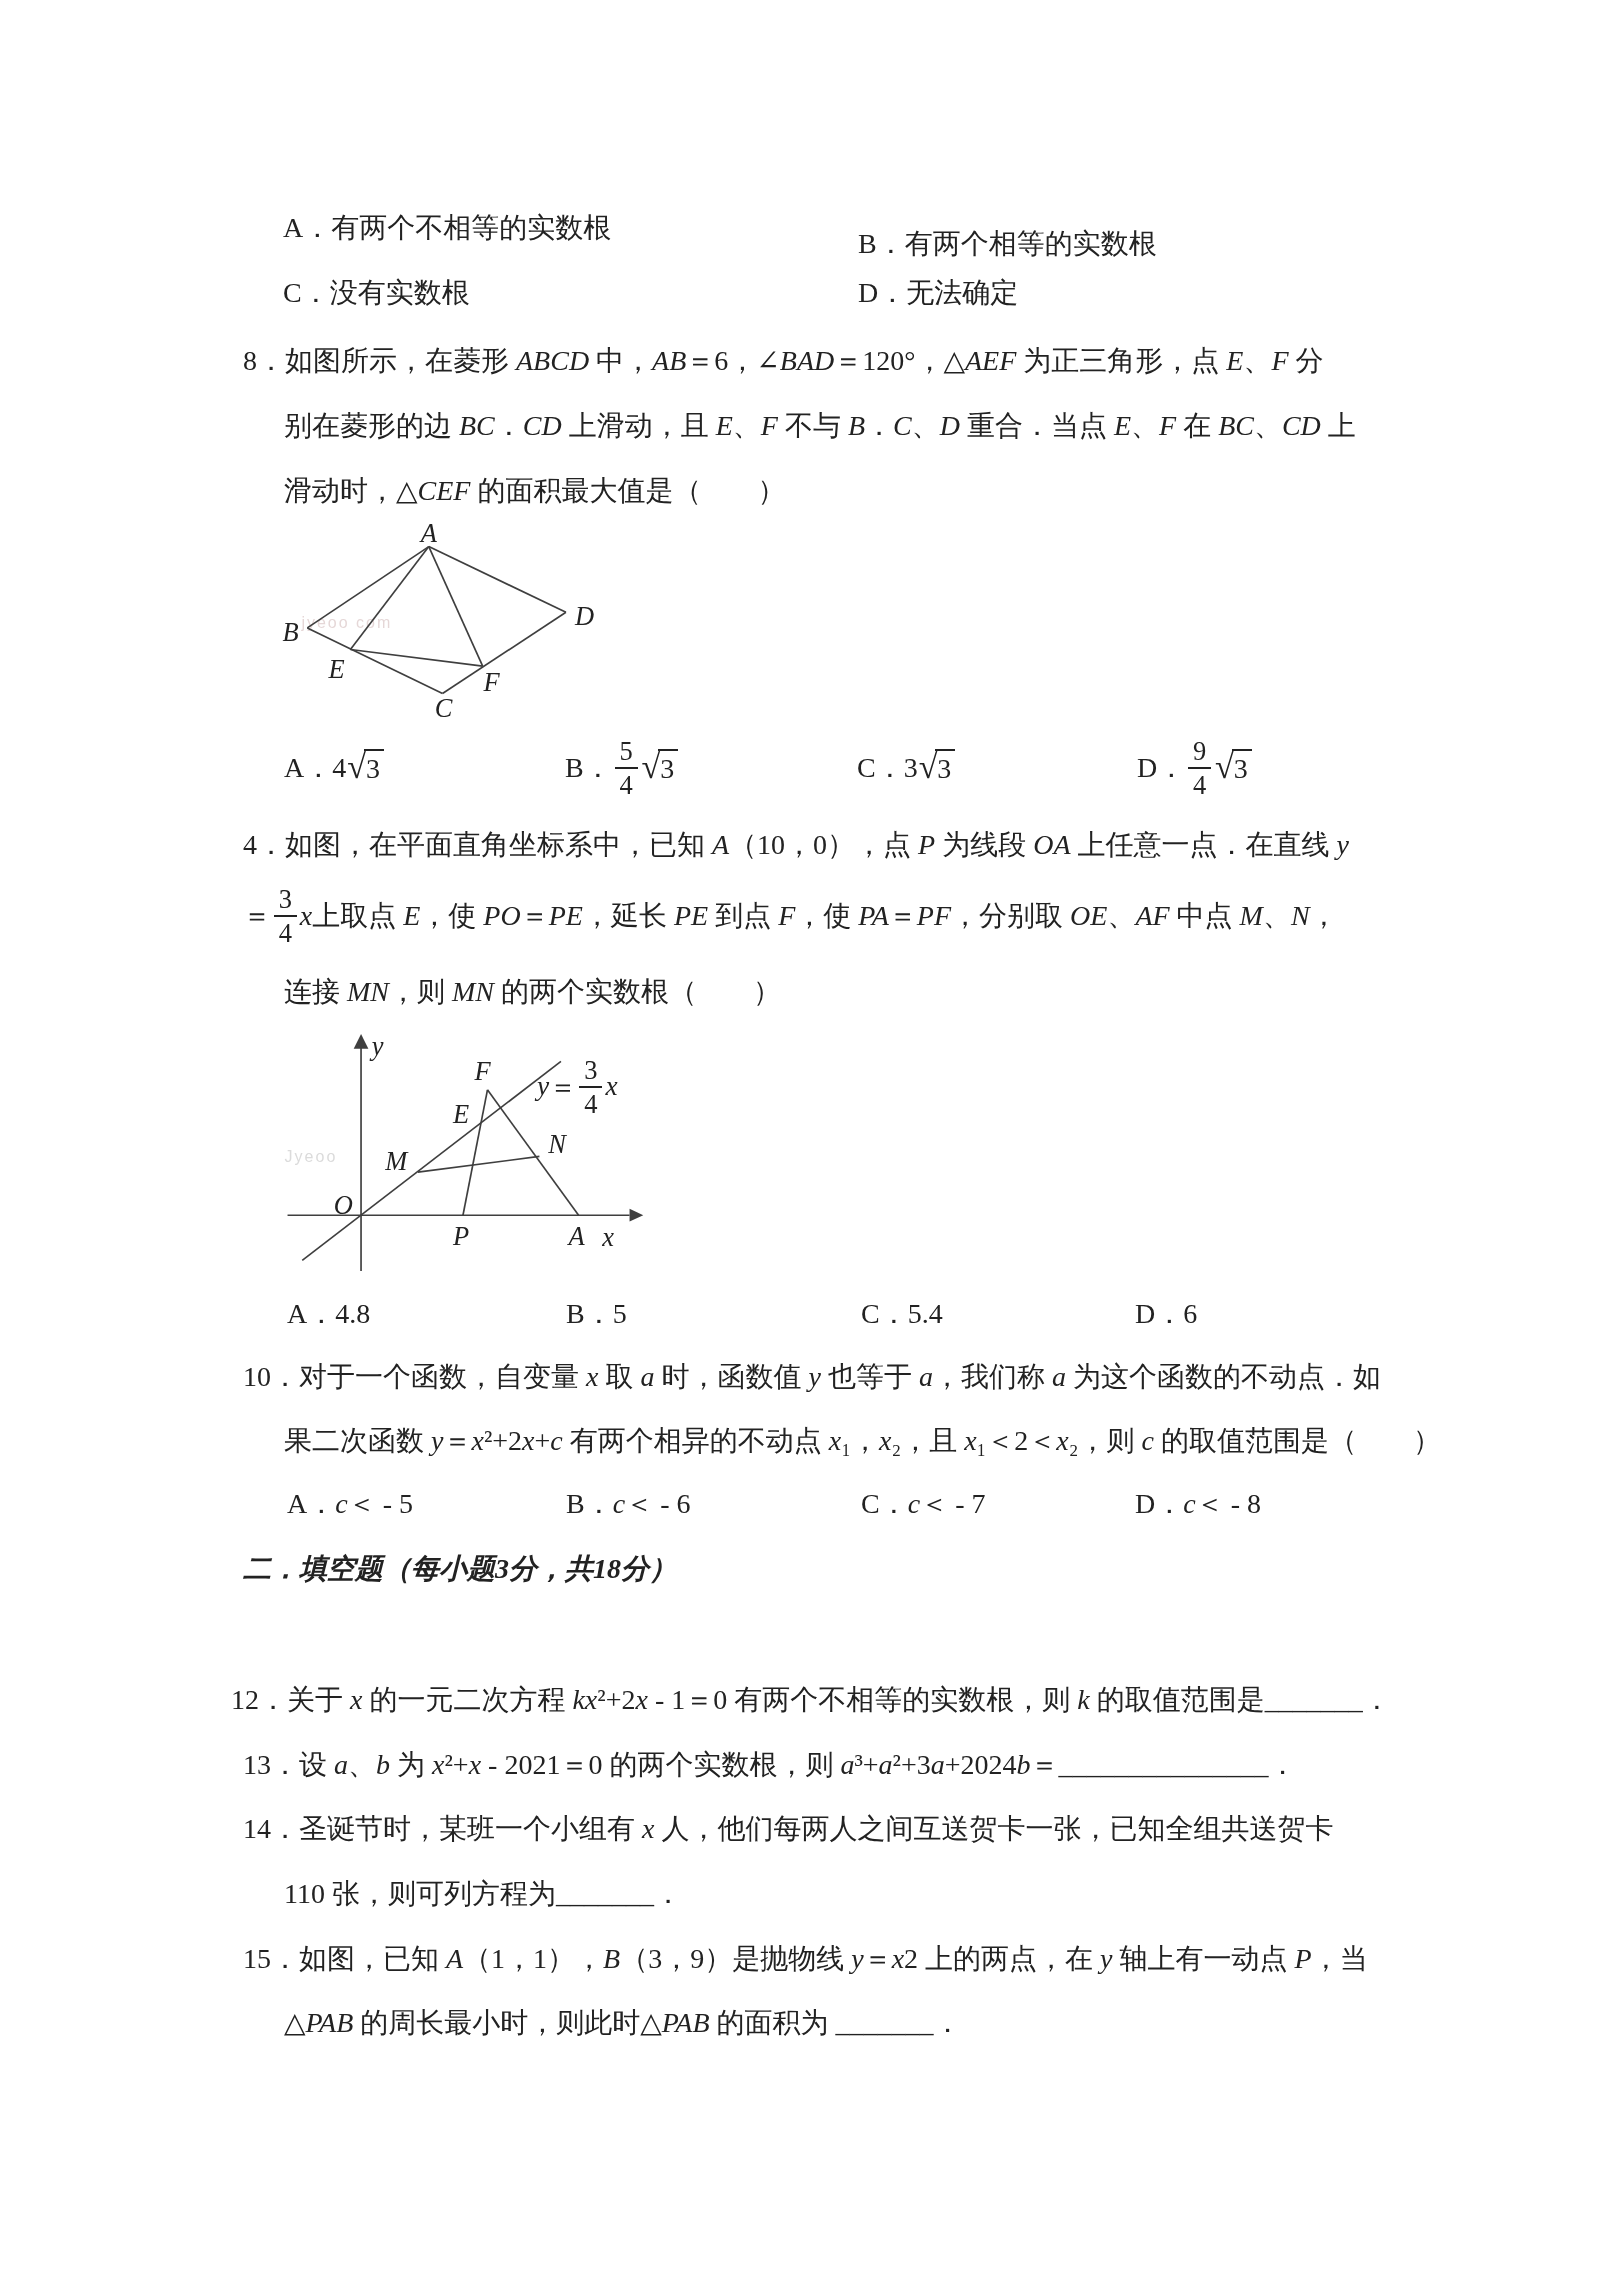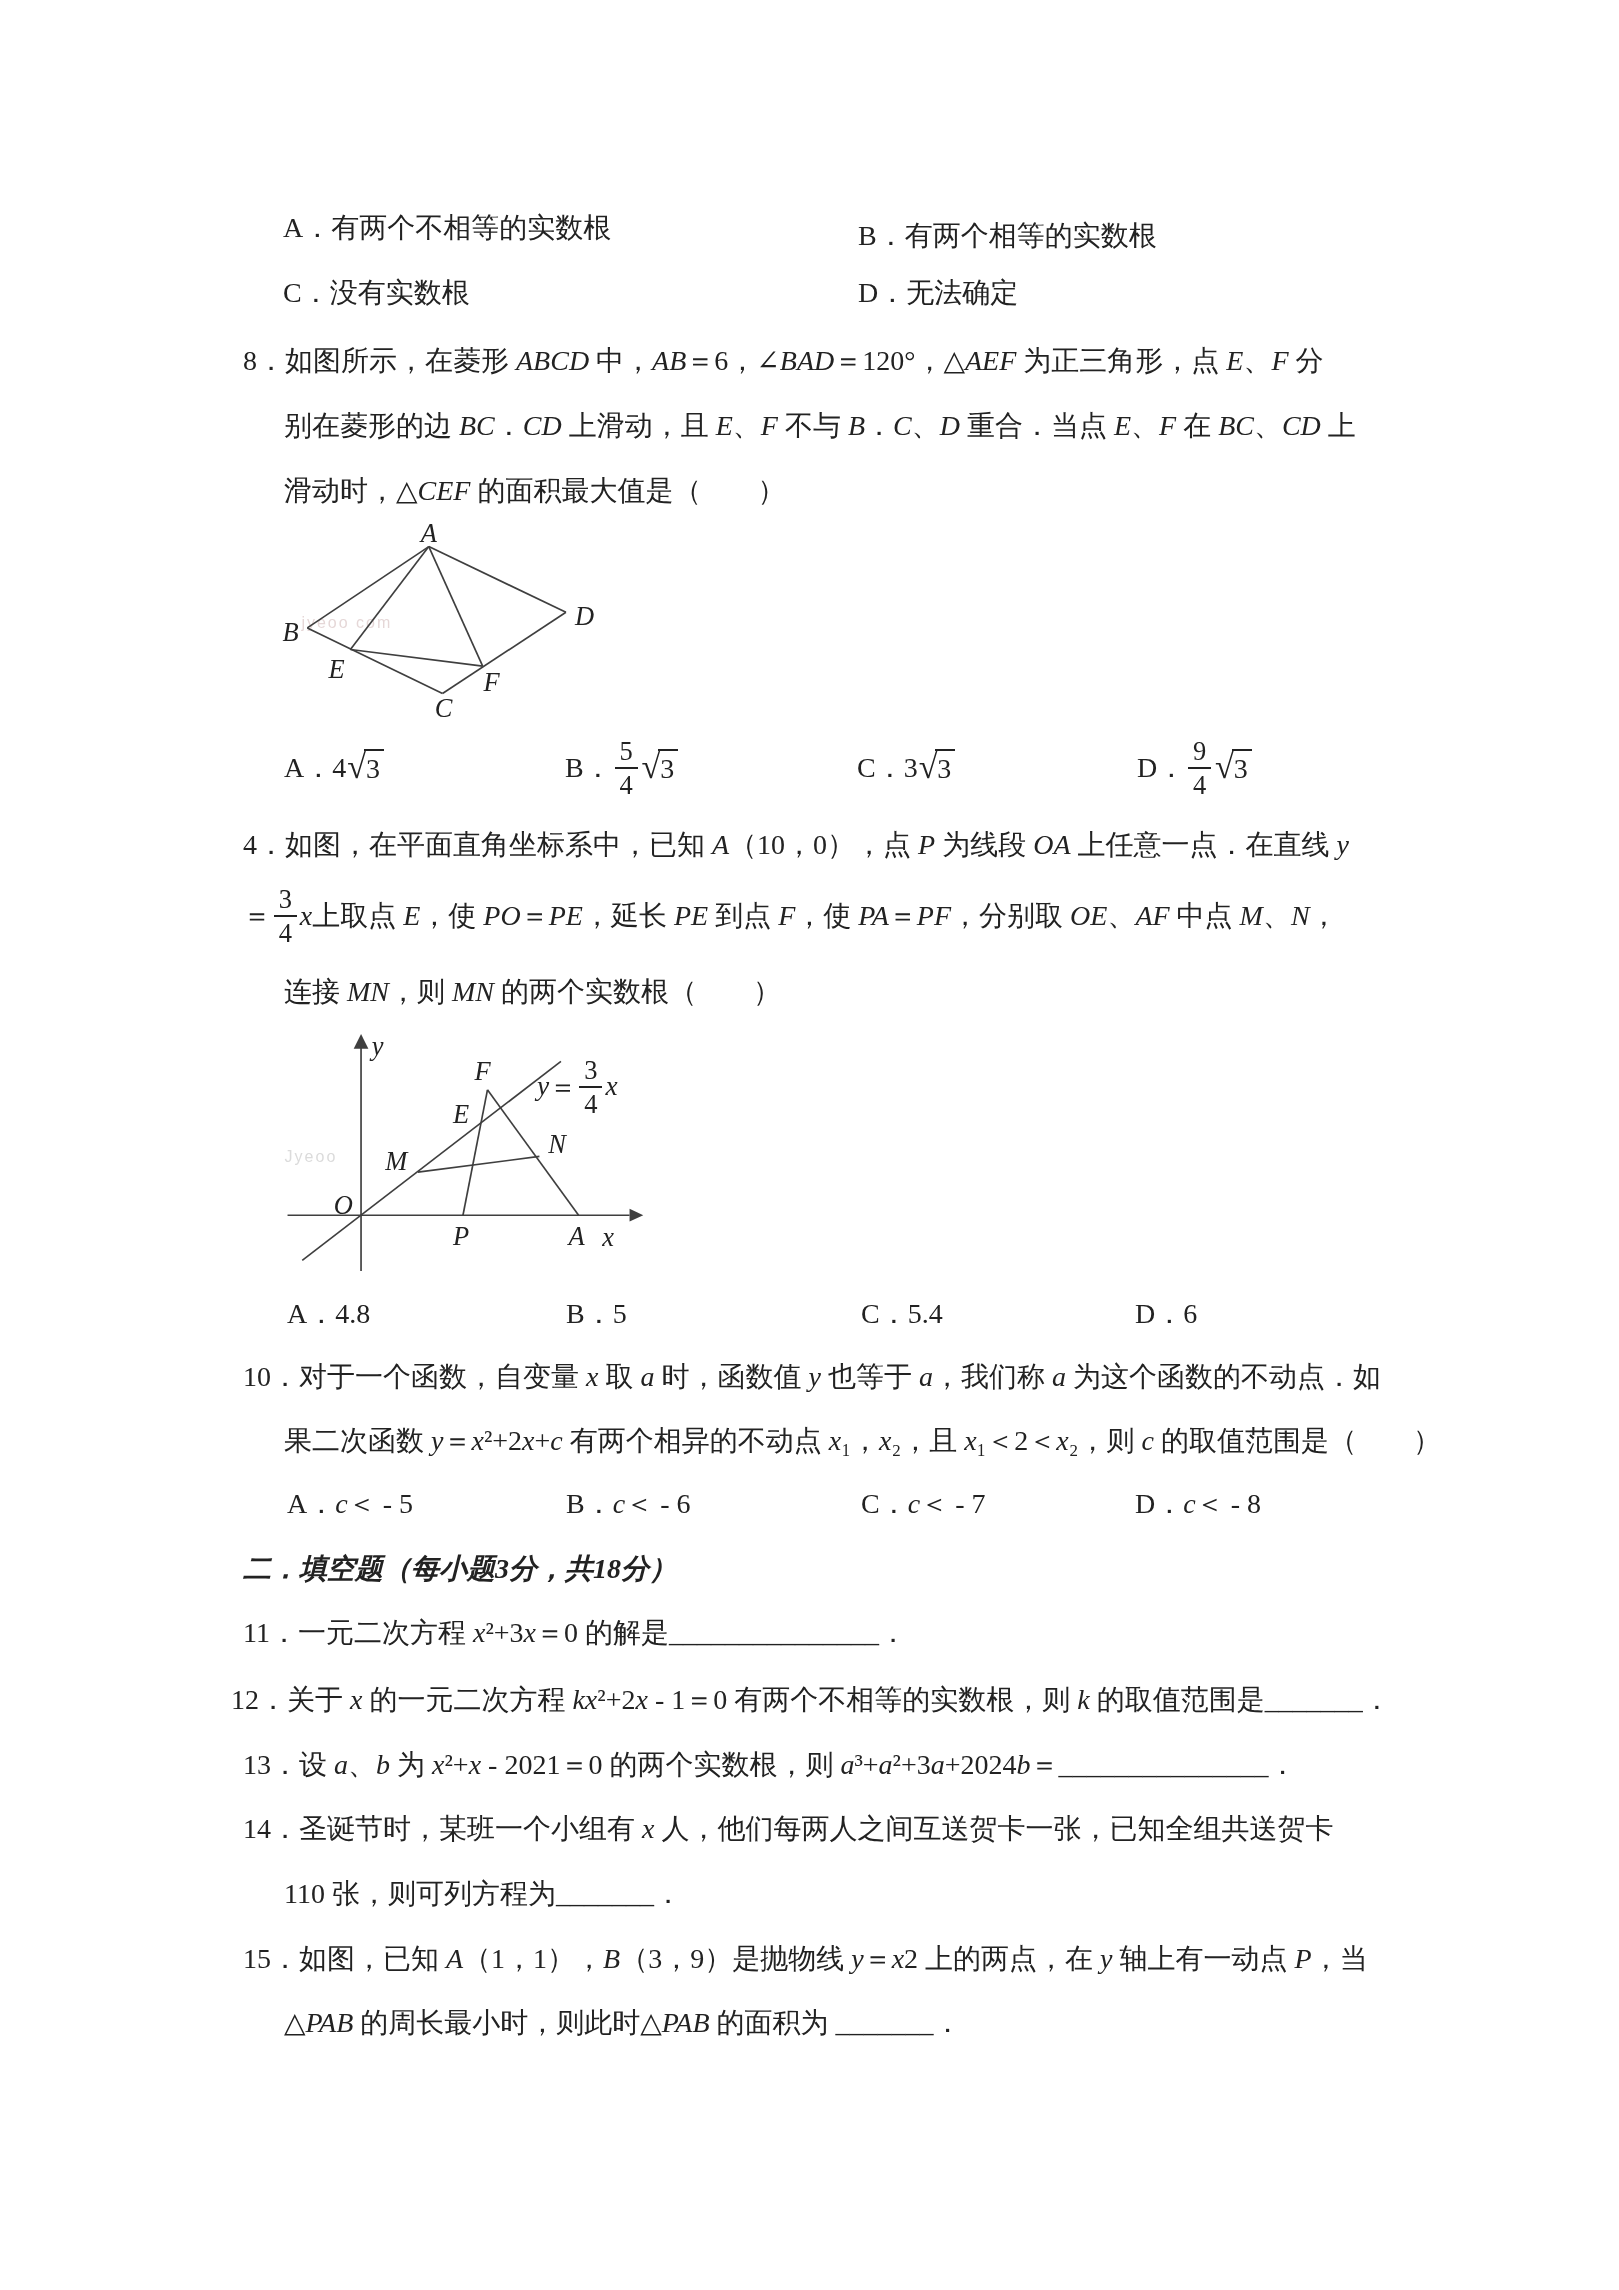--- a/index.html
+++ b/index.html
@@ -29,21 +29,21 @@
   .watermark.gray{color:rgba(210,210,210,0.8);}
   .fig-formula{position:absolute;display:inline-flex;align-items:center;font-size:27.4px;}
   .fig-formula .seg-i{font-size:27.4px;}
 </style>
 </head>
 <body>
 
 <div class="page">
 
   <div class="line" style="left:283px;top:206px">A．有两个不相等的实数根</div>
-  <div class="line" style="left:858px;top:214px">B．有两个相等的实数根</div>
+  <div class="line" style="left:858px;top:222px">B．有两个相等的实数根</div>
   <div class="line" style="left:283px;top:271px">C．没有实数根</div>
   <div class="line" style="left:858px;top:271px">D．无法确定</div>
 
   <div class="line" style="left:243px;top:339px"><span class="seg-n">8．如图所示，在菱形 </span><span class="seg-i">ABCD</span><span class="seg-n"> 中，</span><span class="seg-i">AB</span><span class="seg-n">＝6，∠</span><span class="seg-i">BAD</span><span class="seg-n">＝120°，△</span><span class="seg-i">AEF</span><span class="seg-n"> 为正三角形，点 </span><span class="seg-i">E</span><span class="seg-n">、</span><span class="seg-i">F</span><span class="seg-n"> 分</span></div>
   <div class="line" style="left:284px;top:404px"><span class="seg-n">别在菱形的边 </span><span class="seg-i">BC</span><span class="seg-n">．</span><span class="seg-i">CD</span><span class="seg-n"> 上滑动，且 </span><span class="seg-i">E</span><span class="seg-n">、</span><span class="seg-i">F</span><span class="seg-n"> 不与 </span><span class="seg-i">B</span><span class="seg-n">．</span><span class="seg-i">C</span><span class="seg-n">、</span><span class="seg-i">D</span><span class="seg-n"> 重合．当点 </span><span class="seg-i">E</span><span class="seg-n">、</span><span class="seg-i">F</span><span class="seg-n"> 在 </span><span class="seg-i">BC</span><span class="seg-n">、</span><span class="seg-i">CD</span><span class="seg-n"> 上</span></div>
   <div class="line" style="left:284px;top:469px"><span class="seg-n">滑动时，△</span><span class="seg-i">CEF</span><span class="seg-n"> 的面积最大值是（　　）</span></div>
 
   <div class="figure" style="left:274px;top:524px;width:338px;height:201px">
     <div class="watermark" style="left:27.4px;top:90px">jyeoo com</div>
     <svg width="338" height="201" viewBox="0 0 345 205">
@@ -153,21 +153,20 @@
 
   <div class="line" style="left:243px;top:1355px"><span class="seg-n">10．对于一个函数，自变量 </span><span class="seg-i">x</span><span class="seg-n"> 取 </span><span class="seg-i">a</span><span class="seg-n"> 时，函数值 </span><span class="seg-i">y</span><span class="seg-n"> 也等于 </span><span class="seg-i">a</span><span class="seg-n">，我们称 </span><span class="seg-i">a</span><span class="seg-n"> 为这个函数的不动点．如</span></div>
   <div class="line" style="left:284px;top:1419px"><span class="seg-n">果二次函数 </span><span class="seg-i">y</span><span class="seg-n">＝</span><span class="seg-i">x</span><span class="seg-n">²+2</span><span class="seg-i">x</span><span class="seg-n">+</span><span class="seg-i">c</span><span class="seg-n"> 有两个相异的不动点 </span><span class="seg-i">x</span><span class="seg-n">₁，</span><span class="seg-i">x</span><span class="seg-n">₂，且 </span><span class="seg-i">x</span><span class="seg-n">₁＜2＜</span><span class="seg-i">x</span><span class="seg-n">₂，则 </span><span class="seg-i">c</span><span class="seg-n"> 的取值范围是（　　）</span></div>
   <div class="line" style="left:287px;top:1482px"><span class="seg-n">A．</span><span class="seg-i">c</span><span class="seg-n">＜ - 5</span></div>
   <div class="line" style="left:566px;top:1482px"><span class="seg-n">B．</span><span class="seg-i">c</span><span class="seg-n">＜ - 6</span></div>
   <div class="line" style="left:861px;top:1482px"><span class="seg-n">C．</span><span class="seg-i">c</span><span class="seg-n">＜ - 7</span></div>
   <div class="line" style="left:1135px;top:1482px"><span class="seg-n">D．</span><span class="seg-i">c</span><span class="seg-n">＜ - 8</span></div>
 
   <div class="line bold" style="left:243px;top:1547px">二．填空题（每小题3分，共18分）</div>
 
-  <div class="line" style="left:243px;top:1611px"><span class="seg-n">11．一元二次方程 </span><span class="seg-i">x</span><span class="seg-n">²+3</span><span class="seg-i">x</span><span class="seg-n">＝0 的解是_______________．</span></div>
   <div class="line" style="left:231px;top:1678px"><span class="seg-n">12．关于 </span><span class="seg-i">x</span><span class="seg-n"> 的一元二次方程 </span><span class="seg-i">kx</span><span class="seg-n">²+2</span><span class="seg-i">x</span><span class="seg-n"> - 1＝0 有两个不相等的实数根，则 </span><span class="seg-i">k</span><span class="seg-n"> 的取值范围是_______．</span></div>
   <div class="line" style="left:243px;top:1743px"><span class="seg-n">13．设 </span><span class="seg-i">a</span><span class="seg-n">、</span><span class="seg-i">b</span><span class="seg-n"> 为 </span><span class="seg-i">x</span><span class="seg-n">²+</span><span class="seg-i">x</span><span class="seg-n"> - 2021＝0 的两个实数根，则 </span><span class="seg-i">a</span><span class="seg-n">³+</span><span class="seg-i">a</span><span class="seg-n">²+3</span><span class="seg-i">a</span><span class="seg-n">+2024</span><span class="seg-i">b</span><span class="seg-n">＝_______________．</span></div>
   <div class="line" style="left:243px;top:1807px"><span class="seg-n">14．圣诞节时，某班一个小组有 </span><span class="seg-i">x</span><span class="seg-n"> 人，他们每两人之间互送贺卡一张，已知全组共送贺卡</span></div>
   <div class="line" style="left:284px;top:1872px"><span class="seg-n">110 张，则可列方程为_______．</span></div>
   <div class="line" style="left:243px;top:1937px"><span class="seg-n">15．如图，已知 </span><span class="seg-i">A</span><span class="seg-n">（1，1），</span><span class="seg-i">B</span><span class="seg-n">（3，9）是抛物线 </span><span class="seg-i">y</span><span class="seg-n">＝</span><span class="seg-i">x</span><span class="seg-n">2 上的两点，在 </span><span class="seg-i">y</span><span class="seg-n"> 轴上有一动点 </span><span class="seg-i">P</span><span class="seg-n">，当</span></div>
   <div class="line" style="left:284px;top:2001px"><span class="seg-n">△</span><span class="seg-i">PAB</span><span class="seg-n"> 的周长最小时，则此时△</span><span class="seg-i">PAB</span><span class="seg-n"> 的面积为 _______．</span></div>
 
 </div>
 
 

